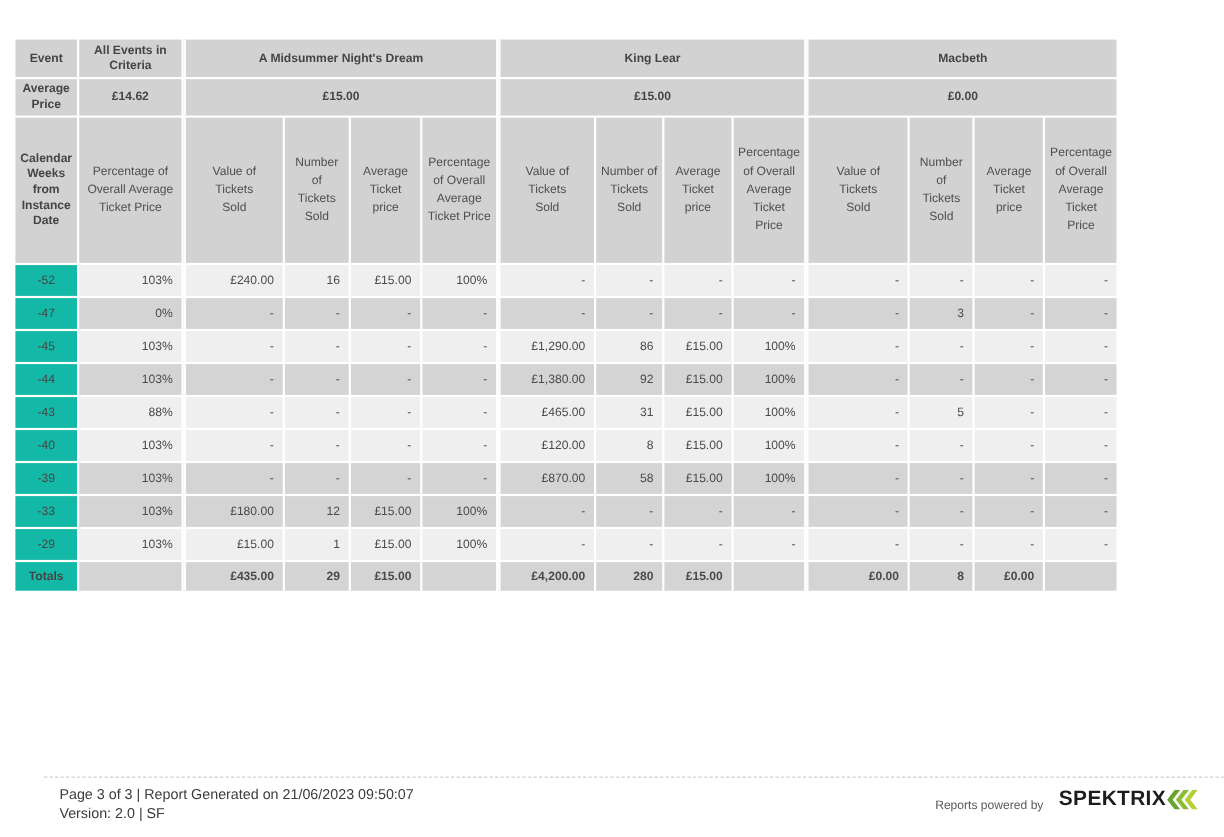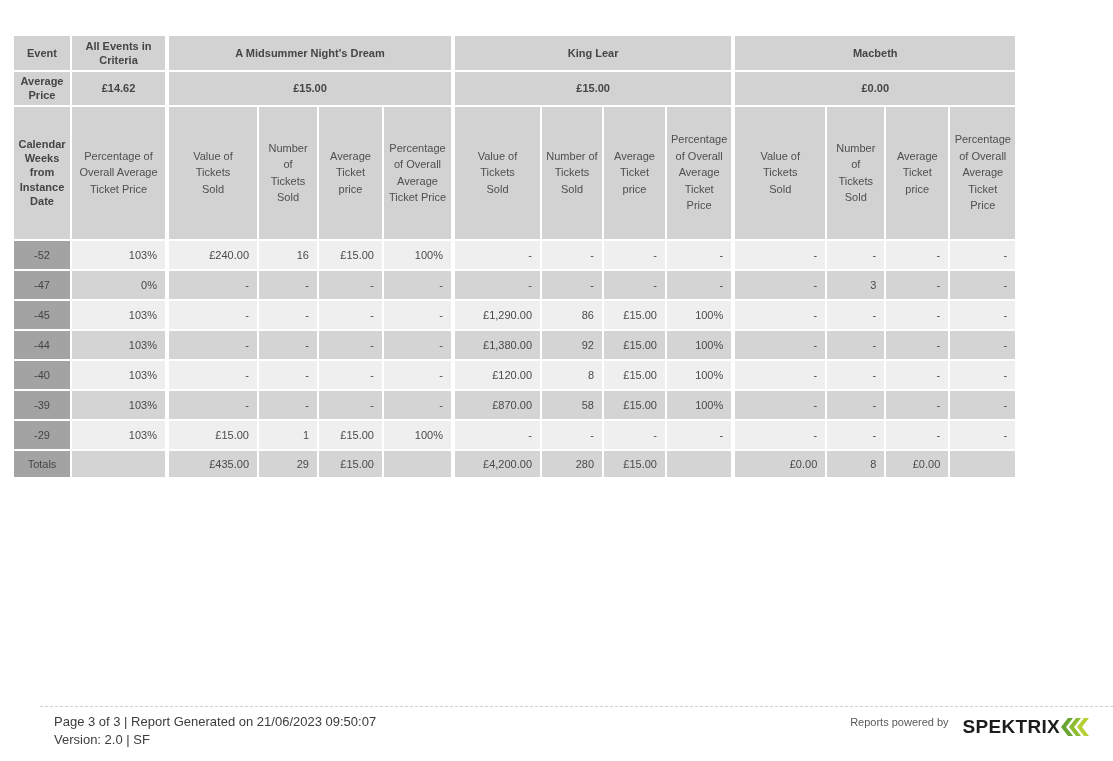--- a/index.html
+++ b/index.html
@@ -11,34 +11,34 @@
   table{border-collapse:separate;border-spacing:2px;table-layout:fixed;
         margin:34px 0 0 12px;}
   td{box-sizing:border-box;overflow:hidden;vertical-align:middle;
      font-size:11px;color:#4a4a4a;padding:2px 4px;}
   .r1{height:34px}.r2{height:31px}.r3{height:132px}
   tbody tr{height:28px}
   tr.tot{height:26px}
   .hd{background:#d2d2d2;font-weight:bold;text-align:center;color:#454545;line-height:1.3;}
   .sh{background:#d2d2d2;font-weight:normal;text-align:center;color:#4f4f4f;
       white-space:pre-line;line-height:1.5;}
-  .lbl{background:#a3a3a3;text-align:center;color:#454545;}
+  .lbl{background:#14b8a6;text-align:center;color:#454545;}
   .num{text-align:right;padding-right:8px;}
   .lt{background:#f0efef}
   .dk{background:#d4d4d4}
   .gs{border-left:2px solid #ffffff;}
-  tr.tot td{font-weight:normal;}
+  tr.tot td{font-weight:bold;}
 
   
   .footer{position:absolute;left:0;right:0;top:706px;
           border-top:1px dashed #cfcfcf;
           display:flex;justify-content:space-between;align-items:flex-start;
           padding:6px 22px 0 14px;margin-left:40px;}
   .f-left{font-size:13px;color:#3c3c3c;line-height:1.35;}
-  .f-right{display:flex;align-items:flex-start;margin-top:3px;}
+  .f-right{display:flex;align-items:flex-end;margin-top:3px;}
   .powered{font-size:11px;color:#595959;margin-right:14px;}
   .brand{display:flex;align-items:center;}
   .wordmark{font-size:19px;font-weight:bold;letter-spacing:0.3px;color:#1d1d1b;}
   .chev{margin-left:1px;display:block;}
 </style>
 </head>
 <body>
 
 <div class="page">
 
@@ -174,20 +174,36 @@
           <td class="num dk gs">£1,380.00</td>
           <td class="num dk">92</td>
           <td class="num dk">£15.00</td>
           <td class="num dk">100%</td>
           <td class="num dk gs">-</td>
           <td class="num dk">-</td>
           <td class="num dk">-</td>
           <td class="num dk">-</td>
         </tr>
         <tr>
+          <td class="lbl">-43</td>
+          <td class="num lt">88%</td>
+          <td class="num lt gs">-</td>
+          <td class="num lt">-</td>
+          <td class="num lt">-</td>
+          <td class="num lt">-</td>
+          <td class="num lt gs">£465.00</td>
+          <td class="num lt">31</td>
+          <td class="num lt">£15.00</td>
+          <td class="num lt">100%</td>
+          <td class="num lt gs">-</td>
+          <td class="num lt">5</td>
+          <td class="num lt">-</td>
+          <td class="num lt">-</td>
+        </tr>
+        <tr>
           <td class="lbl">-40</td>
           <td class="num lt">103%</td>
           <td class="num lt gs">-</td>
           <td class="num lt">-</td>
           <td class="num lt">-</td>
           <td class="num lt">-</td>
           <td class="num lt gs">£120.00</td>
           <td class="num lt">8</td>
           <td class="num lt">£15.00</td>
           <td class="num lt">100%</td>
@@ -200,20 +216,36 @@
           <td class="lbl">-39</td>
           <td class="num dk">103%</td>
           <td class="num dk gs">-</td>
           <td class="num dk">-</td>
           <td class="num dk">-</td>
           <td class="num dk">-</td>
           <td class="num dk gs">£870.00</td>
           <td class="num dk">58</td>
           <td class="num dk">£15.00</td>
           <td class="num dk">100%</td>
+          <td class="num dk gs">-</td>
+          <td class="num dk">-</td>
+          <td class="num dk">-</td>
+          <td class="num dk">-</td>
+        </tr>
+        <tr>
+          <td class="lbl">-33</td>
+          <td class="num dk">103%</td>
+          <td class="num dk gs">£180.00</td>
+          <td class="num dk">12</td>
+          <td class="num dk">£15.00</td>
+          <td class="num dk">100%</td>
+          <td class="num dk gs">-</td>
+          <td class="num dk">-</td>
+          <td class="num dk">-</td>
+          <td class="num dk">-</td>
           <td class="num dk gs">-</td>
           <td class="num dk">-</td>
           <td class="num dk">-</td>
           <td class="num dk">-</td>
         </tr>
         <tr>
           <td class="lbl">-29</td>
           <td class="num lt">103%</td>
           <td class="num lt gs">£15.00</td>
           <td class="num lt">1</td>

